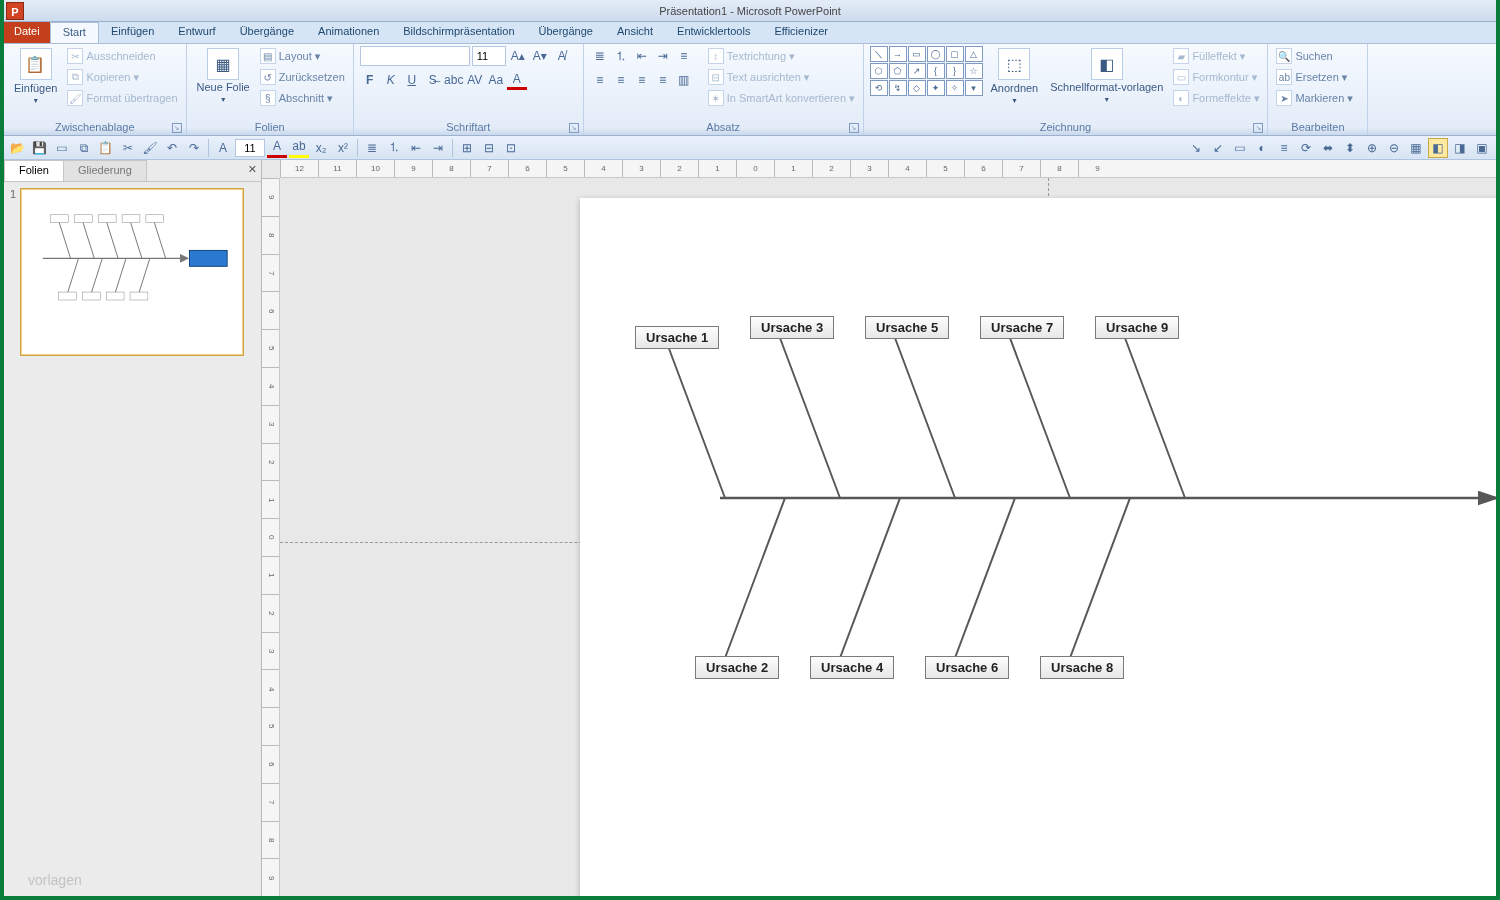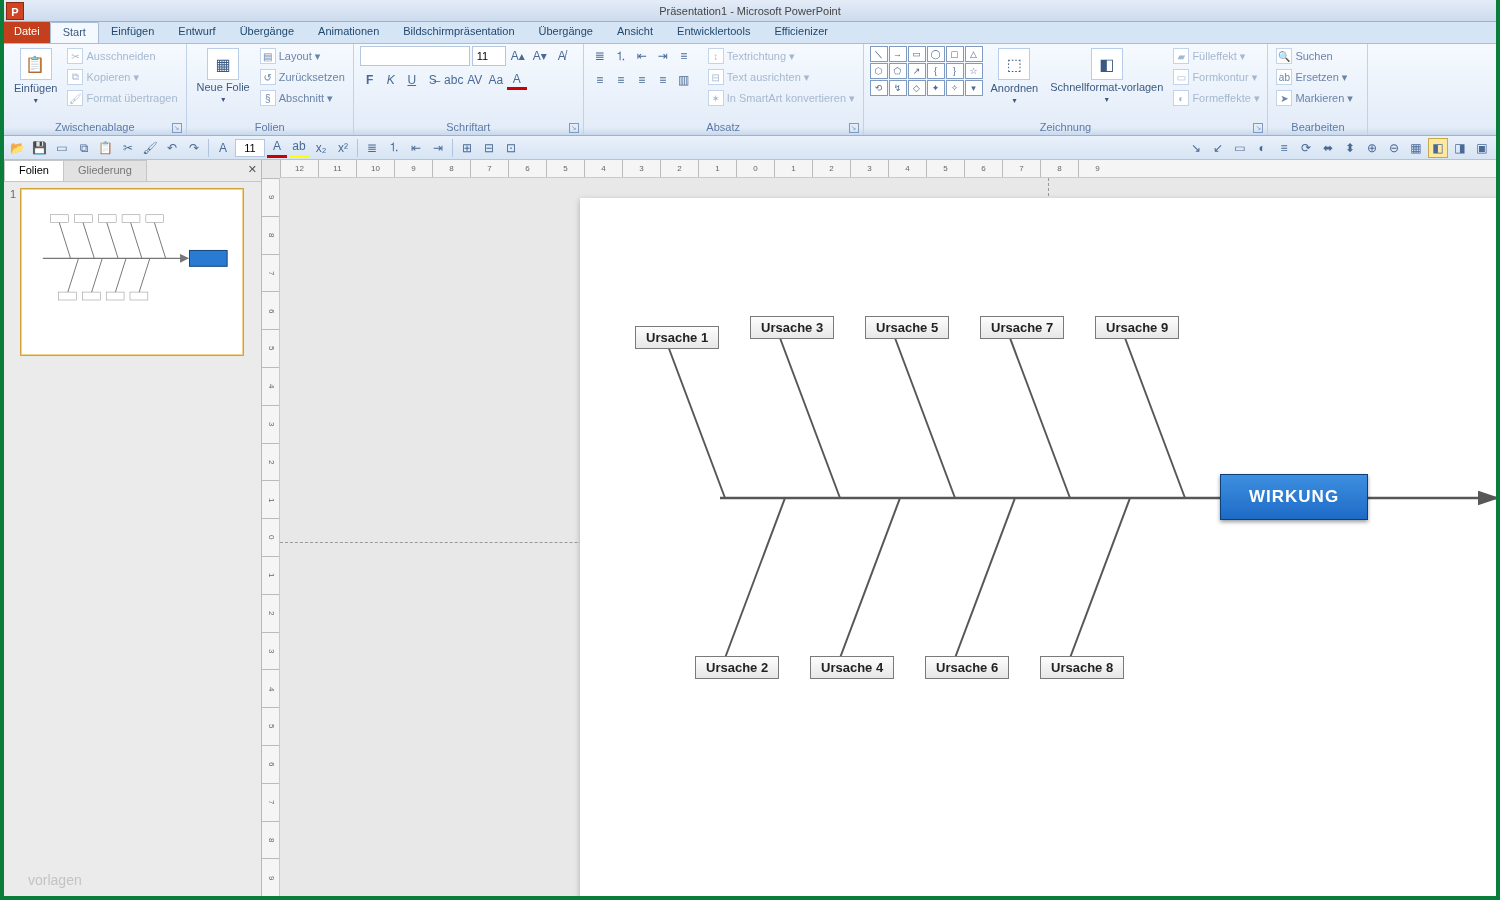--- a/index.html
+++ b/index.html
@@ -395,17 +395,16 @@
         </svg>
         <div class="cause" style="left:55px;top:128px">Ursache 1</div>
         <div class="cause" style="left:170px;top:118px">Ursache 3</div>
         <div class="cause" style="left:285px;top:118px">Ursache 5</div>
         <div class="cause" style="left:400px;top:118px">Ursache 7</div>
         <div class="cause" style="left:515px;top:118px">Ursache 9</div>
         <div class="cause" style="left:115px;top:458px">Ursache 2</div>
         <div class="cause" style="left:230px;top:458px">Ursache 4</div>
         <div class="cause" style="left:345px;top:458px">Ursache 6</div>
         <div class="cause" style="left:460px;top:458px">Ursache 8</div>
-        <div class="effect" style="left:640px;top:276px">WIRKUNG</div>
       </div>
     </div>
   </div>
 </div>
 
 </body></html>

